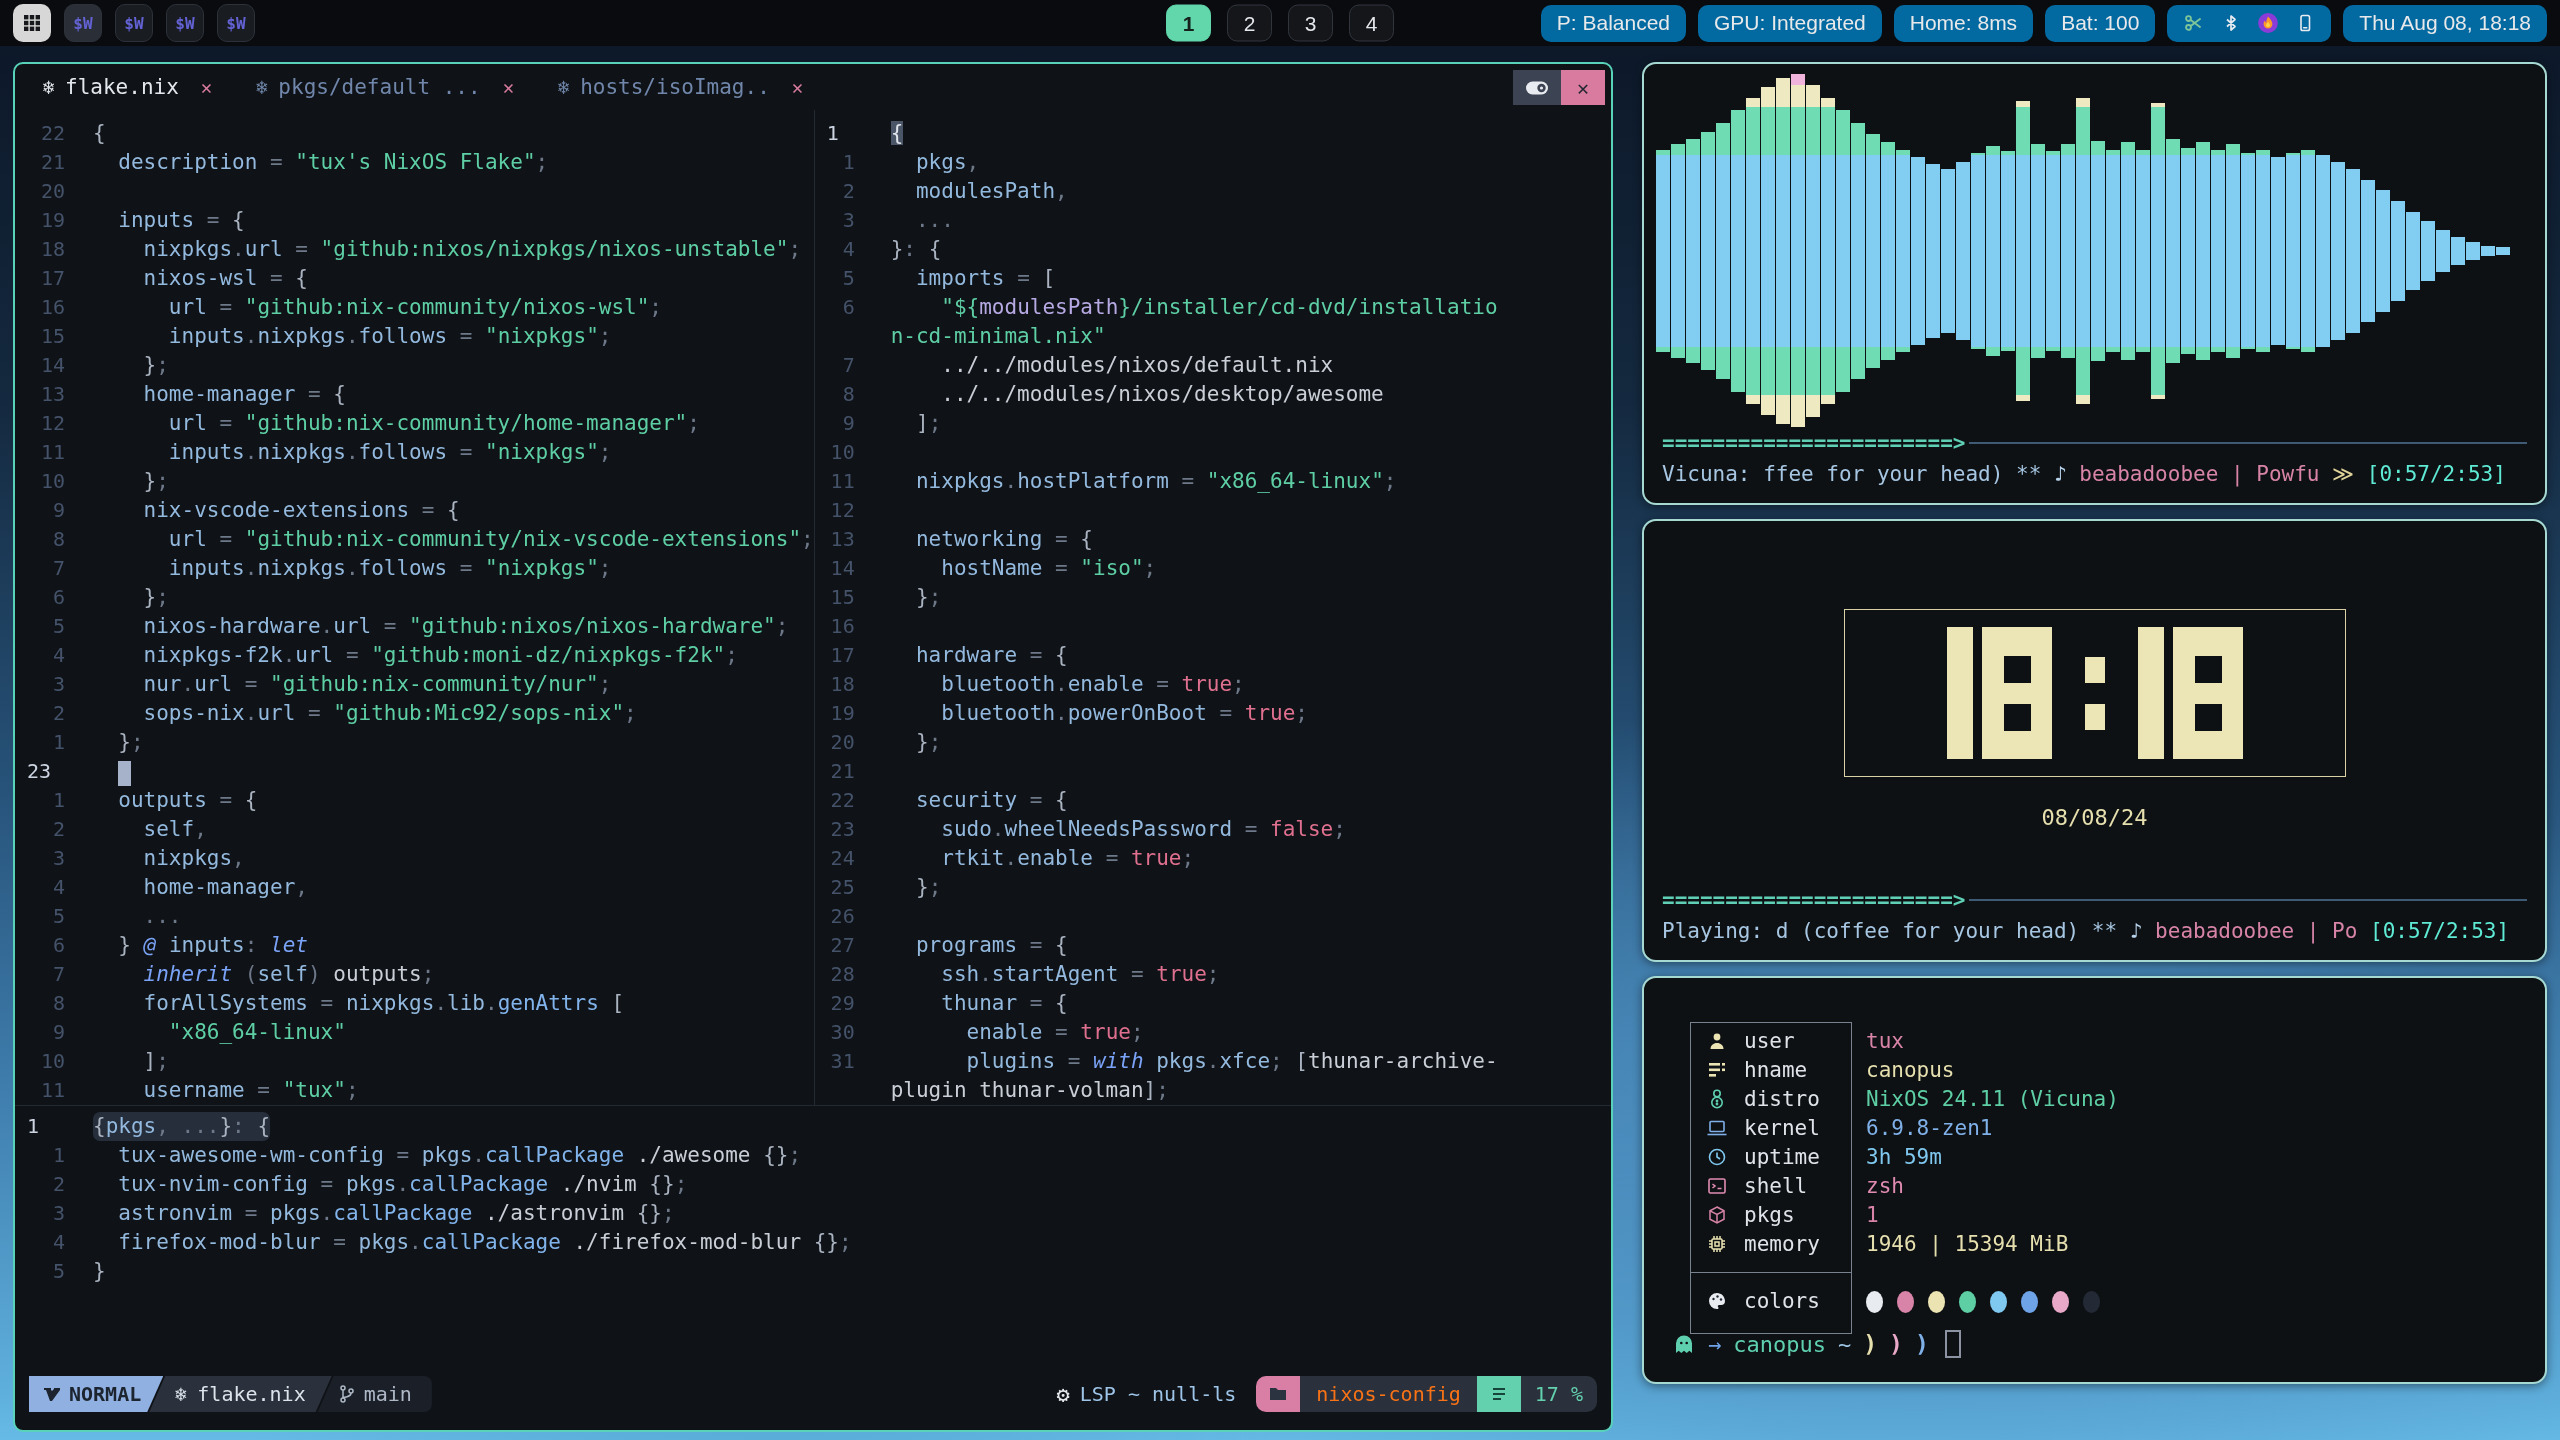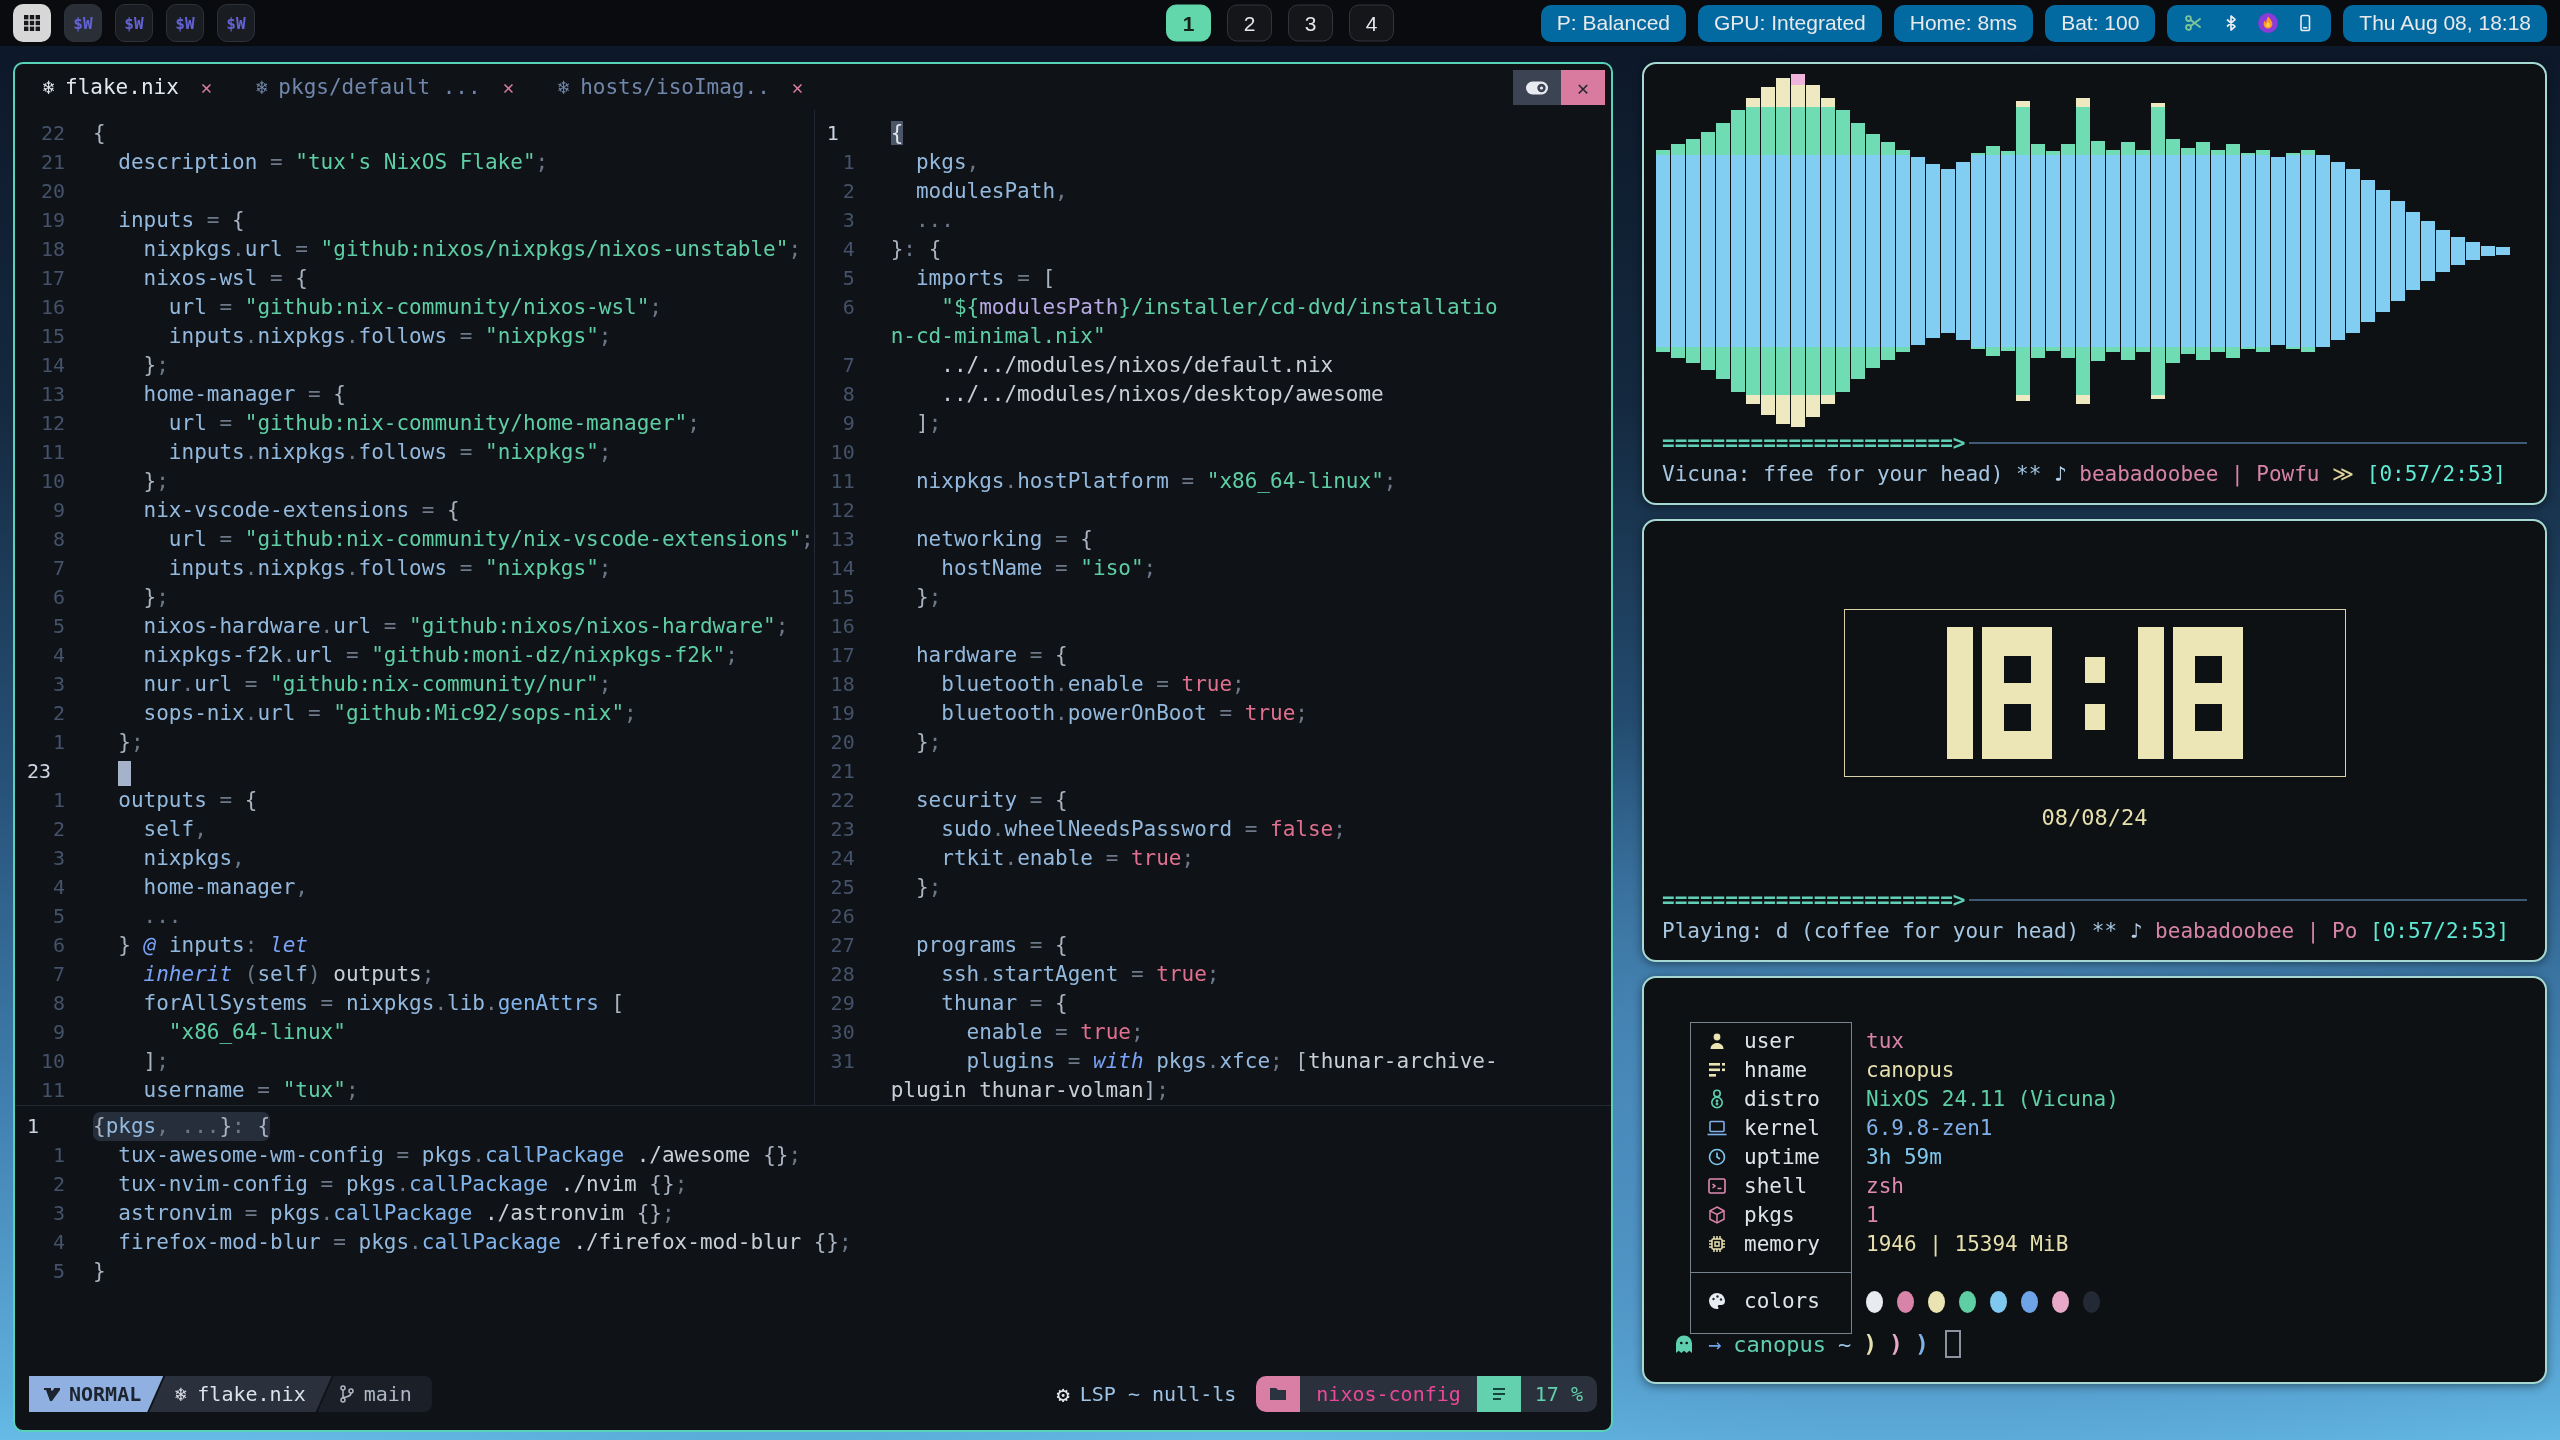--- a/index.html
+++ b/index.html
@@ -78,21 +78,21 @@
              clip-path:polygon(0 0,100% 0,calc(100% - 16px) 100%,0 100%); }
   #sl-file { background:#2b313c; color:#dde3ea; padding:0 26px; gap:10px; margin-left:-14px;
              clip-path:polygon(16px 0,100% 0,calc(100% - 16px) 100%,0 100%); }
   #sl-branch { background:#1b2028; color:#aeb8c6; padding:0 20px; gap:8px; margin-left:-14px; border-radius:0 8px 8px 0;
              clip-path:polygon(16px 0,100% 0,100% 100%,0 100%); }
   #sl-right { margin-left:auto; display:flex; align-items:center; }
   #sl-lsp { color:#9ec4e8; display:flex; align-items:center; gap:10px; margin-right:20px; }
   #sl-lsp .gear { color:#e6e9ee; font-size:22px; }
   .sl-chip-icon { width:44px; height:36px; display:flex; align-items:center; justify-content:center; }
   #sl-folder-chip { background:#d97fa6; border-radius:10px 0 0 10px; }
-  #sl-project { background:#2b313c; color:#ec4899; padding:0 16px; }
+  #sl-project { background:#2b313c; color:#f97316; padding:0 16px; }
   #sl-lines-chip { background:#63d1ae; }
   #sl-scroll { background:#2b313c; color:#63d1ae; padding:0 14px; border-radius:0 10px 10px 0; }
 
   
   #viz { flex:1; margin:10px 12px 2px 12px; display:flex; align-items:center; gap:1px; overflow:hidden; }
   .viz-bar { flex:none; width:14px; }
   .progress-row { display:flex; align-items:center; margin:0 18px; height:28px; }
   .progress-eq { color:#5fd0b5; font-weight:bold; font-size:21px; letter-spacing:0; }
   .progress-line { flex:1; height:2px; background:#3e5a74; margin-left:4px; }
   .playing-row { margin:2px 18px 14px 18px; height:30px; line-height:30px; font-size:21px; white-space:pre; overflow:hidden; }

